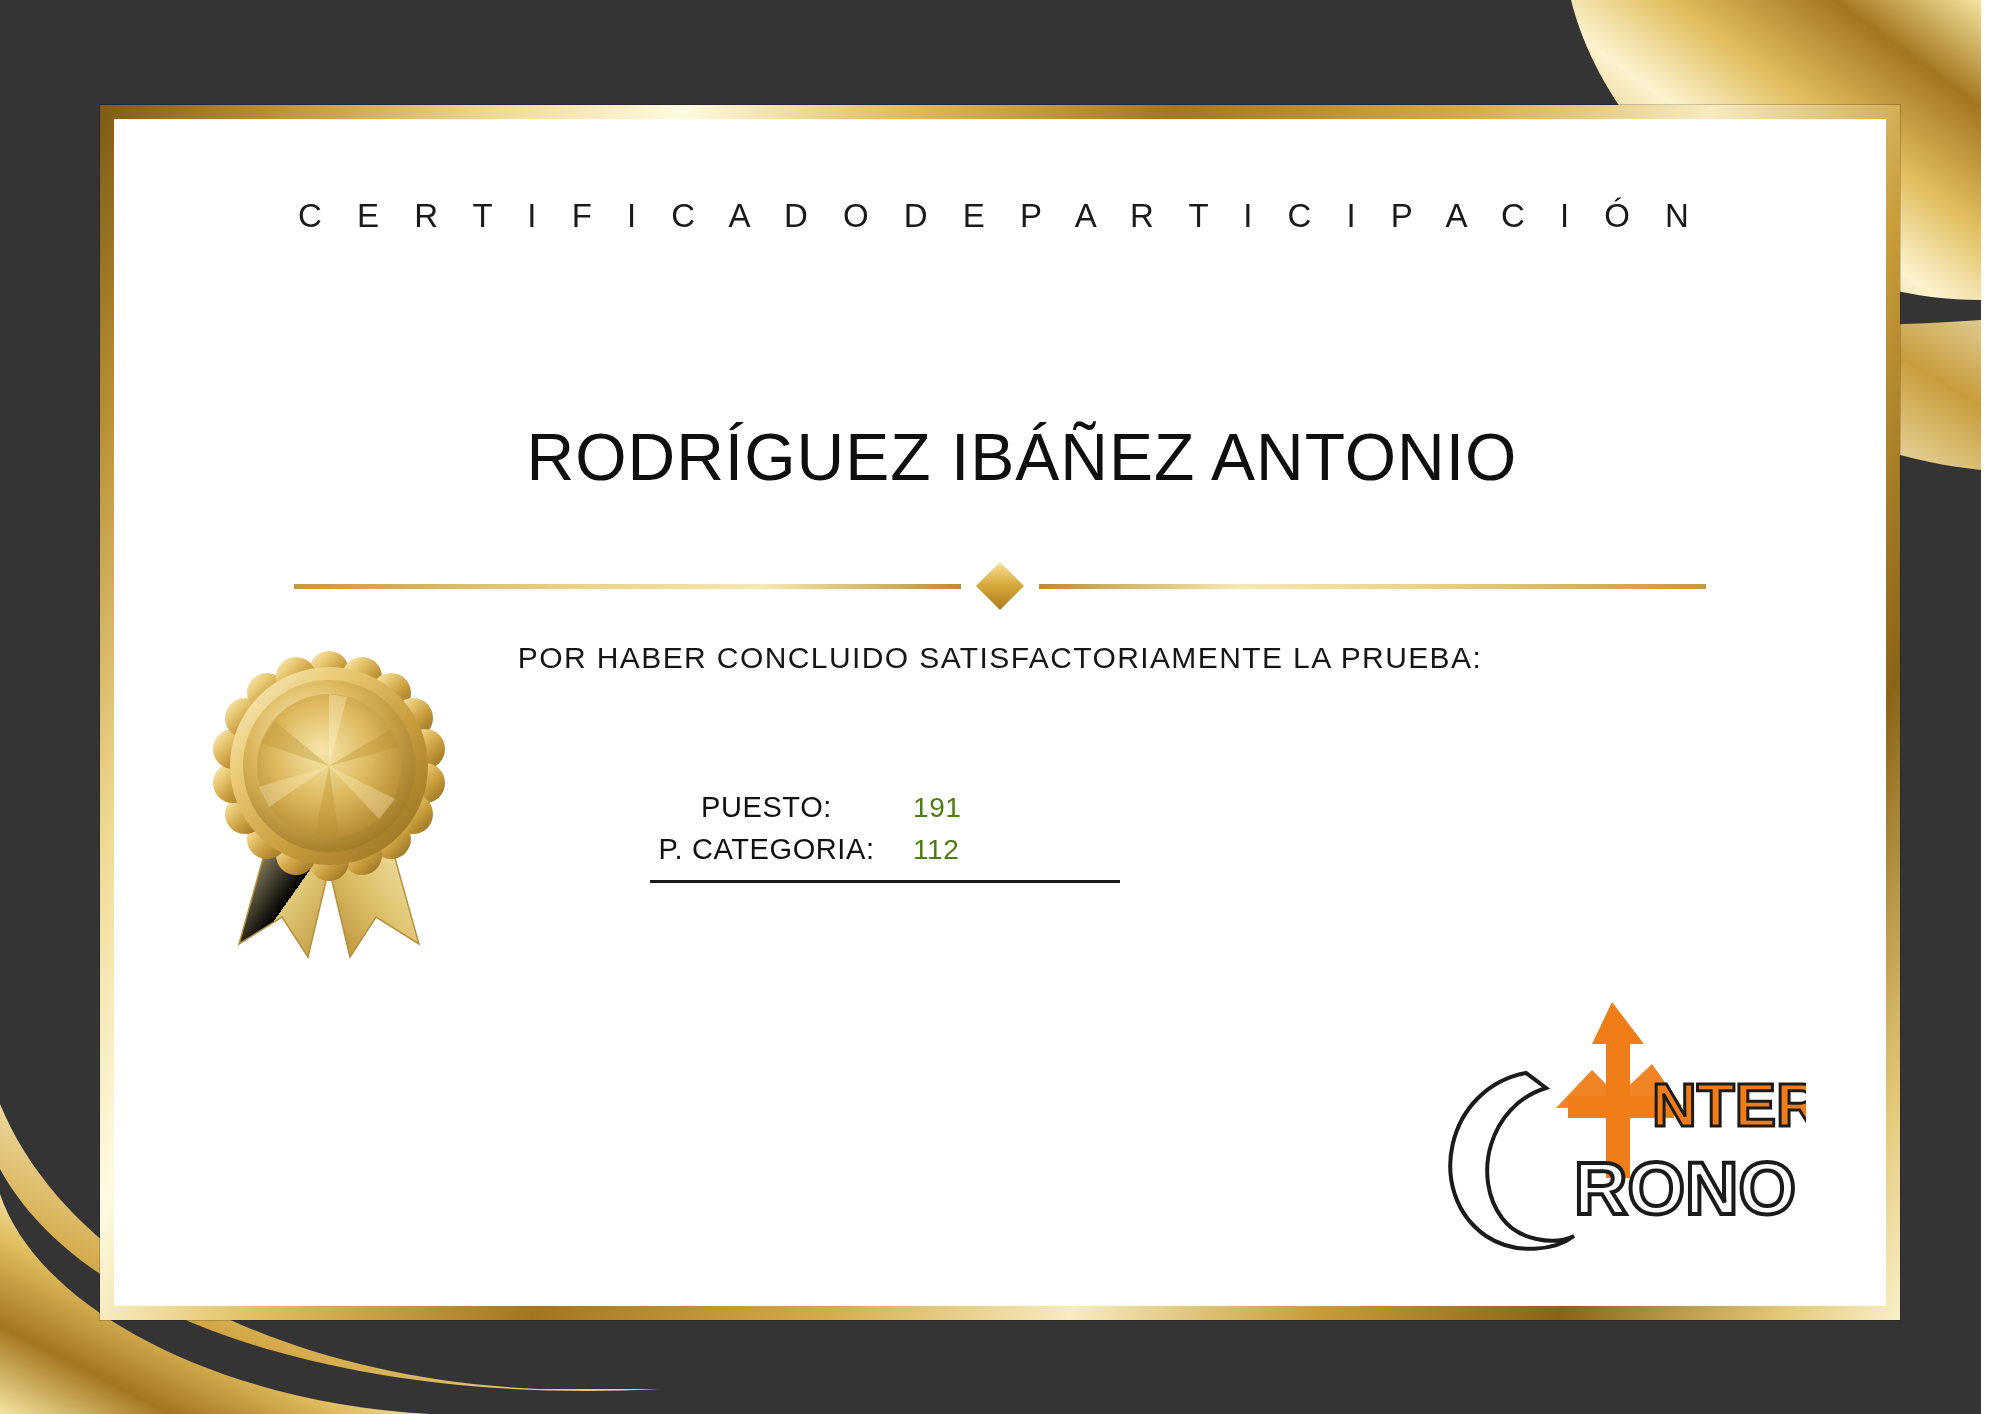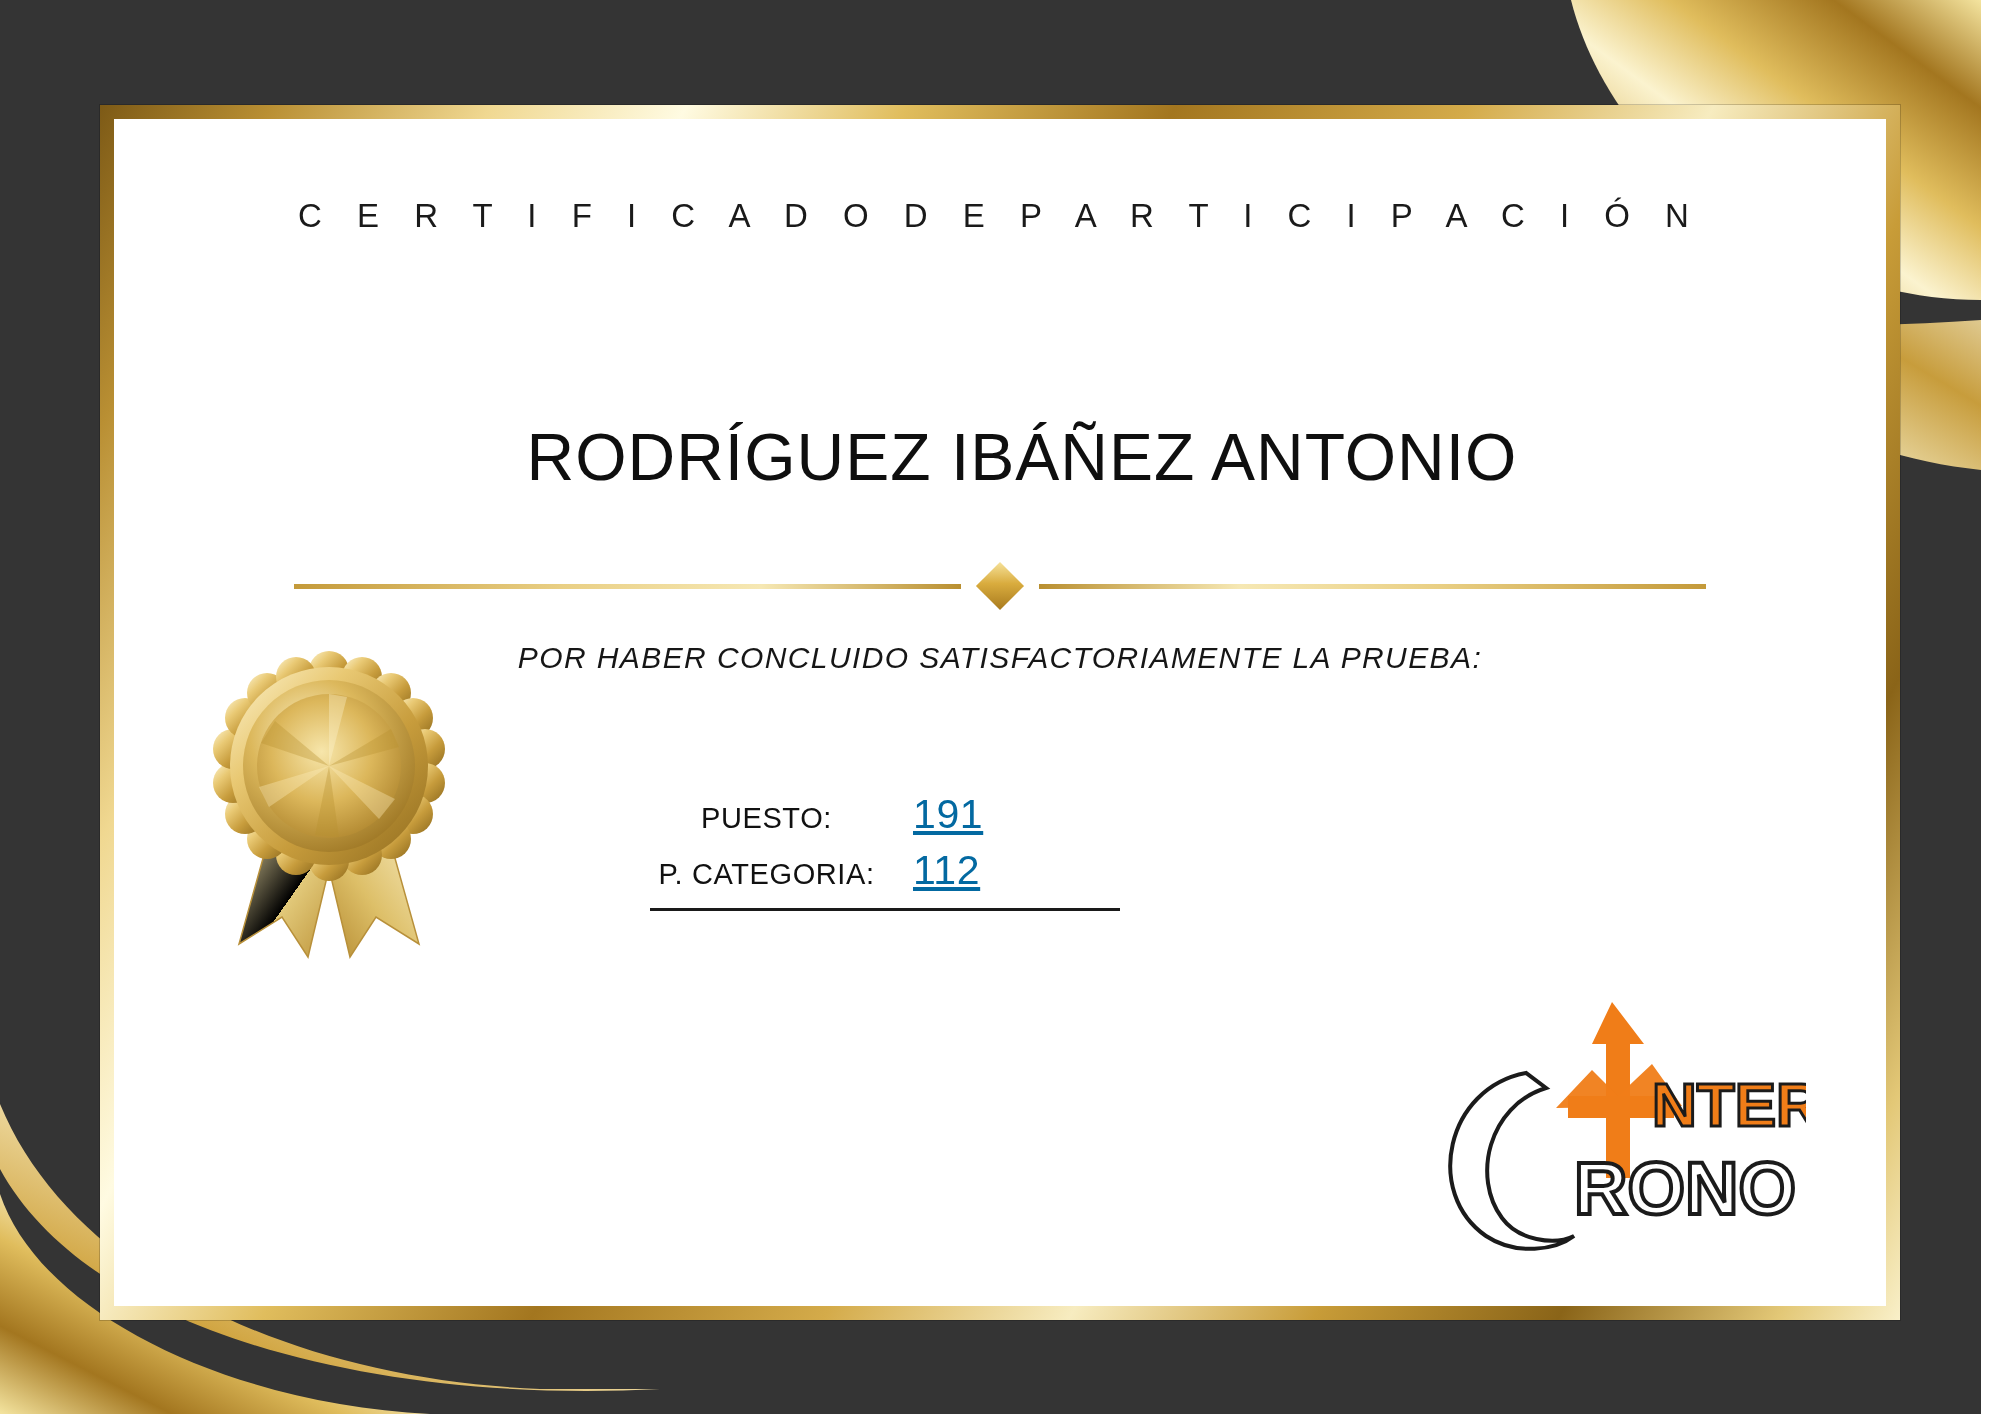--- a/index.html
+++ b/index.html
@@ -127,21 +127,20 @@
 
   .subtitle {
     position: absolute;
     top: 522px;
     left: 0;
     right: 0;
     text-align: center;
     font-size: 30px;
     letter-spacing: 1.4px;
     color: #161616;
-    font-style: italic;
   }
 
   
   .results {
     position: absolute;
     left: 520px;
     top: 672px;
     width: 460px;
   }
   .result-row {
@@ -153,24 +152,23 @@
     color: #111;
     letter-spacing: 0.6px;
   }
   .result-label {
     text-align: center;
     width: 265px;
     padding-right: 14px;
     white-space: nowrap;
   }
   .result-value {
-    font-size: 41px;
-    color: #0369a1;
+    font-size: 28px;
+    color: #4d7c0f;
     white-space: nowrap;
-    text-decoration: underline;
   }
   .results-underline {
     margin-top: 14px;
     margin-left: 16px;
     width: 470px;
     height: 3px;
     background: #1a1a1a;
   }
 
   

